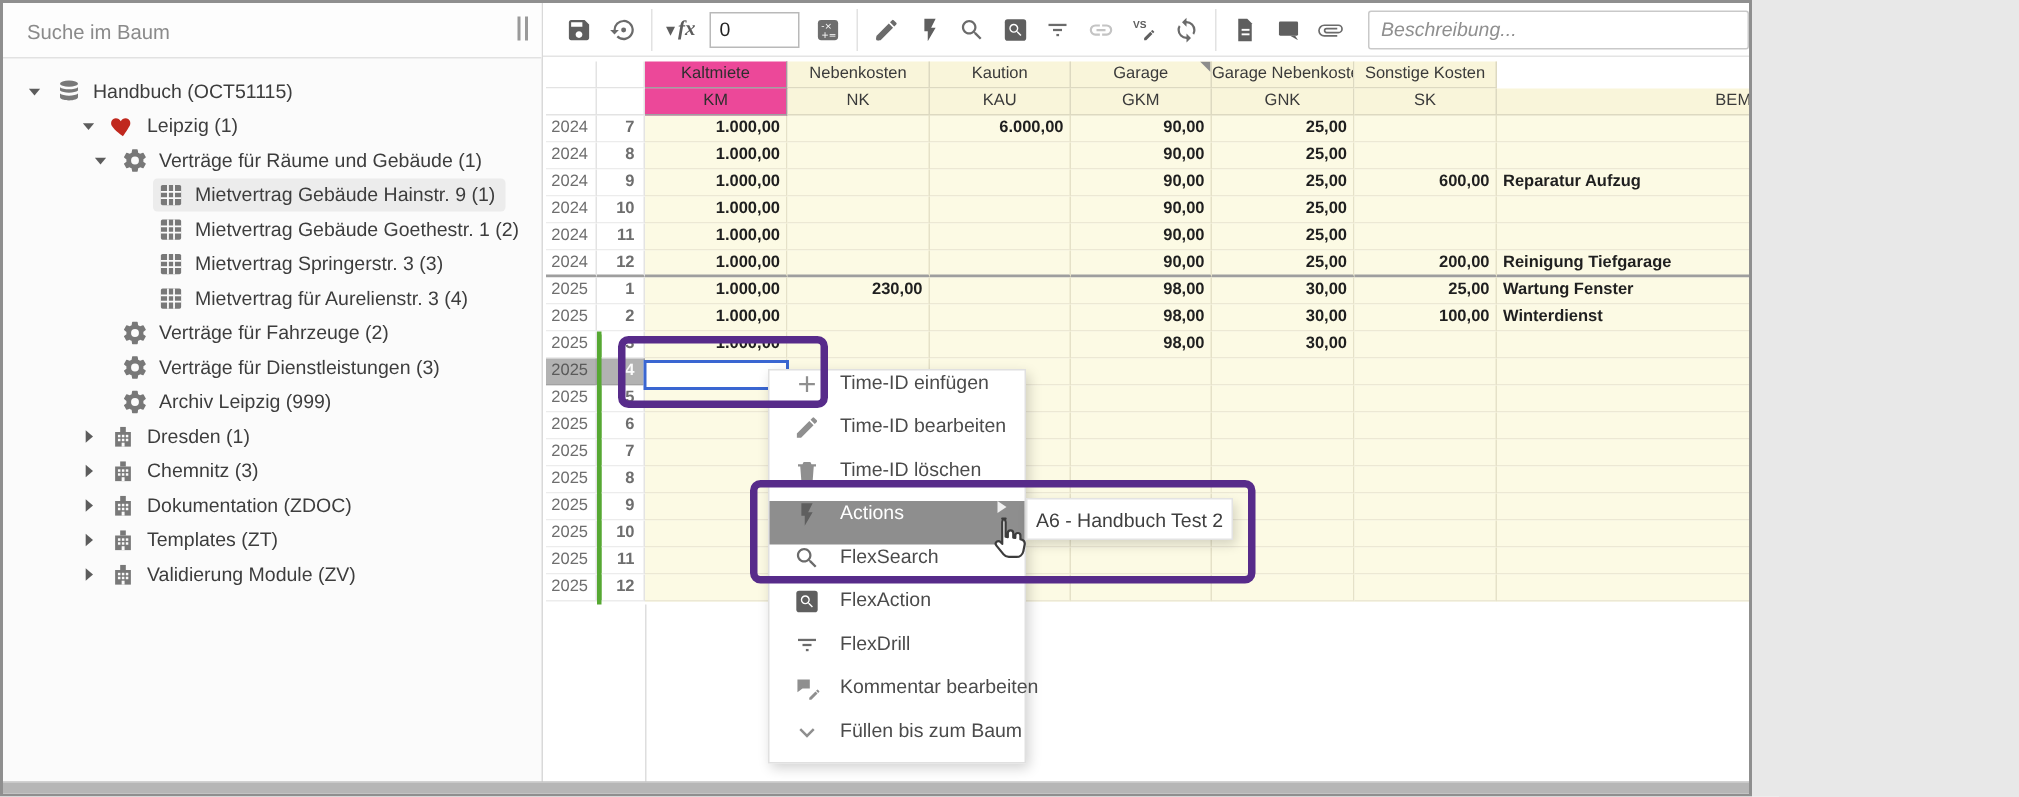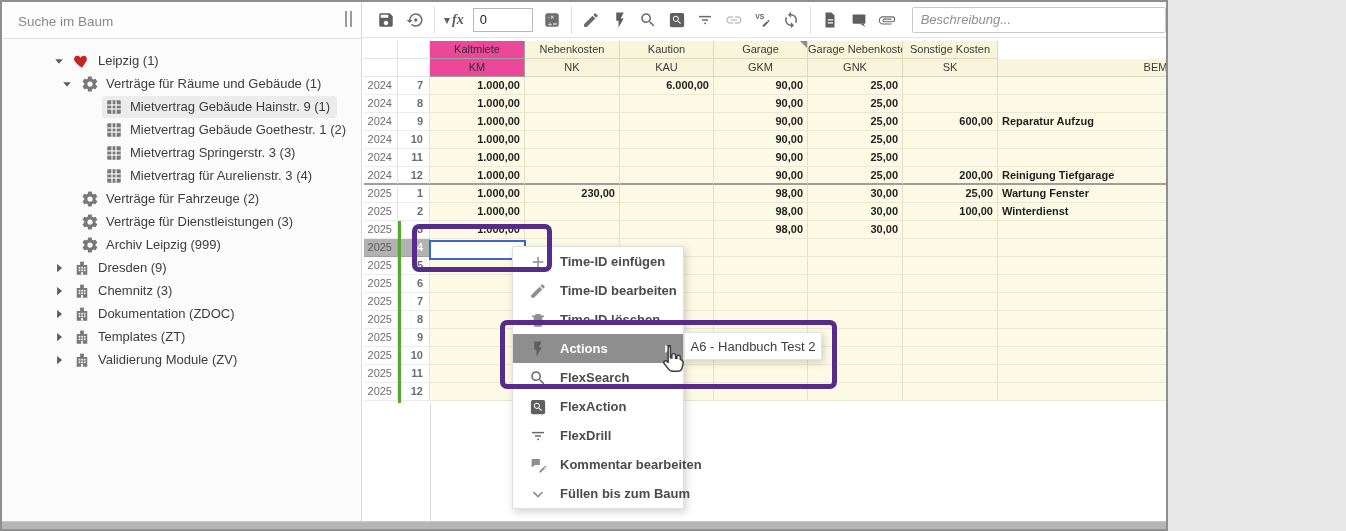--- a/index.html
+++ b/index.html
@@ -48,21 +48,21 @@
   .rowhdr-ext{position:absolute;left:0;top:362px;width:66px;height:120px;background:#fff;border-right:1px solid #dedede;}
   
   .greenline{position:absolute;left:396px;top:221px;width:3px;height:180px;background:#56a832;}
   .editcell{position:absolute;left:427px;top:238px;width:97px;height:20px;background:#fff;border:2px solid #3a66d1;box-sizing:border-box;}
   .fillhandle{position:absolute;left:518px;top:254px;width:6px;height:6px;background:#3a66d1;border:1px solid #fff;}
   .annot{position:absolute;border:5px solid #572b8a;border-radius:7px;pointer-events:none;}
   .annot1{left:410px;top:222px;width:130px;height:38px;}
   .annot2{left:498px;top:318px;width:327px;height:59px;}
   
   .menu{position:absolute;left:510px;top:244px;width:172px;background:#fff;border:1px solid #e0e0e0;box-shadow:2px 3px 8px rgba(0,0,0,.18);box-sizing:border-box;}
-  .mitem{height:29px;display:flex;align-items:center;padding-left:16px;cursor:pointer;position:relative;font-weight:bold;}
+  .mitem{height:29px;display:flex;padding-left:16px;cursor:pointer;position:relative;}
   .mitem .micon{width:18px;height:18px;display:flex;align-items:center;justify-content:center;flex:0 0 18px;}
   .mitem .mlabel{margin-left:13px;font-size:13px;color:#4b4b4b;white-space:nowrap;}
   .mitem.hl{background:#8e8e8e;}
   .mitem.hl .mlabel{color:#fff;}
   .mitem .subarrow{position:absolute;right:12px;width:0;height:0;border-left:6px solid #f0f0f0;border-top:4px solid transparent;border-bottom:4px solid transparent;}
   .submenu{position:absolute;left:682px;top:330px;width:138px;height:28px;background:#fff;border:1px solid #e3e3e3;box-shadow:2px 3px 7px rgba(0,0,0,.15);display:flex;align-items:center;justify-content:center;box-sizing:border-box;}
   .submenu span{font-size:13px;color:#3f3f3f;white-space:nowrap;text-align:right;}
   
   .bottombar{position:absolute;left:0;bottom:0;width:100%;height:7px;background:#b6b6b6;border-top:1px solid #c9c9c9;}
   .cursor{position:absolute;left:655px;top:342px;width:30px;height:34px;pointer-events:none;}
@@ -75,20 +75,39 @@
 
   <div class="sidebar">
     <div class="searchbar">
       <input type="text" placeholder="Suche im Baum" style="">
       <div class="splitter">
           <i></i>
           <i></i>
         </div>
     </div>
     <div class="tree" id="tree">
+        <div class="titem lvl0">
+          <span class="arrow">
+            <svg viewBox="0 0 24 24" width="18" height="18">
+              <path fill="#5c5c5c" d="M7 9.5l5 6 5-6z"></path>
+            </svg>
+          </span>
+          <span class="pill">
+            <span class="ticon">
+              <svg viewBox="0 0 24 24" width="18" height="18">
+                <g fill="#787878">
+                  <ellipse cx="12" cy="5" rx="8" ry="2.8"></ellipse>
+                  <path d="M4 8.2c1.5 1.2 4.5 1.9 8 1.9s6.5-.7 8-1.9v3c-1.5 1.2-4.5 1.9-8 1.9s-6.5-.7-8-1.9z"></path>
+                  <path d="M4 13.8c1.5 1.2 4.5 1.9 8 1.9s6.5-.7 8-1.9v3.4c0 1.5-3.6 2.8-8 2.8s-8-1.3-8-2.8z"></path>
+                </g>
+              </svg>
+            </span>
+            <span class="tlabel">Handbuch (OCT51115)</span>
+          </span>
+        </div>
         <div class="titem lvl1">
           <span class="arrow">
             <svg viewBox="0 0 24 24" width="18" height="18">
               <path fill="#5c5c5c" d="M7 9.5l5 6 5-6z"></path>
             </svg>
           </span>
           <span class="pill">
             <span class="ticon">
               <svg viewBox="0 0 24 24" width="18" height="18">
                 <path fill="#c0281e" d="M12 21s-7.5-4.9-10-9.3C.5 8.6 2.3 5 5.6 5c2 0 3.4 1.1 4.4 2.7C11 6.1 12.4 5 14.4 5c3.3 0 5.1 3.6 3.6 6.7C15.5 16.1 12 21 12 21z"></path>
@@ -230,21 +249,21 @@
                   <rect x="7.5" y="10.5" width="2.2" height="2.2"></rect>
                   <rect x="11" y="10.5" width="2.2" height="2.2"></rect>
                   <rect x="14.5" y="10.5" width="2.2" height="2.2"></rect>
                   <rect x="7.5" y="14" width="2.2" height="2.2"></rect>
                   <rect x="11" y="14" width="2.2" height="2.2"></rect>
                   <rect x="14.5" y="14" width="2.2" height="2.2"></rect>
                   <rect x="10.8" y="17.5" width="2.6" height="3.5"></rect>
                 </g>
               </svg>
             </span>
-            <span class="tlabel">Dresden (9)</span>
+            <span class="tlabel">Dresden (1)</span>
           </span>
         </div>
         <div class="titem lvl1">
           <span class="arrow">
             <svg viewBox="0 0 24 24" width="18" height="18">
               <path fill="#5c5c5c" d="M9.5 6.5l6.5 5.5-6.5 5.5z"></path>
             </svg>
           </span>
           <span class="pill">
             <span class="ticon">

